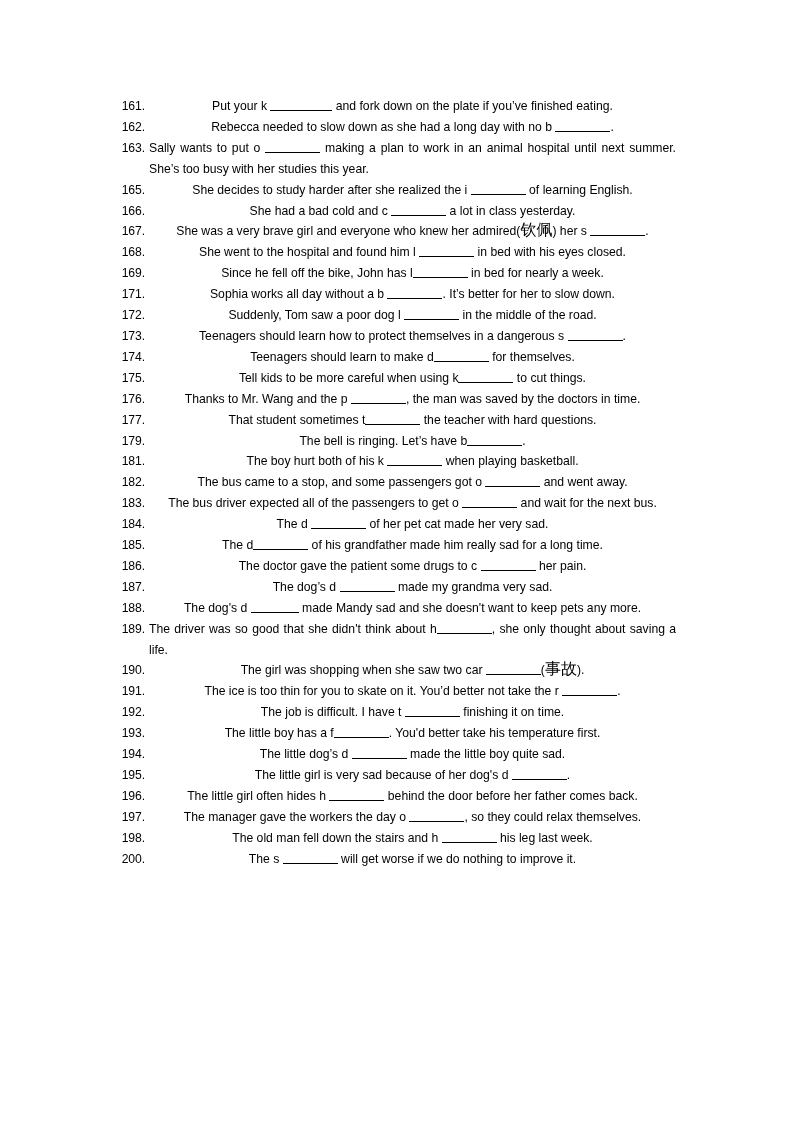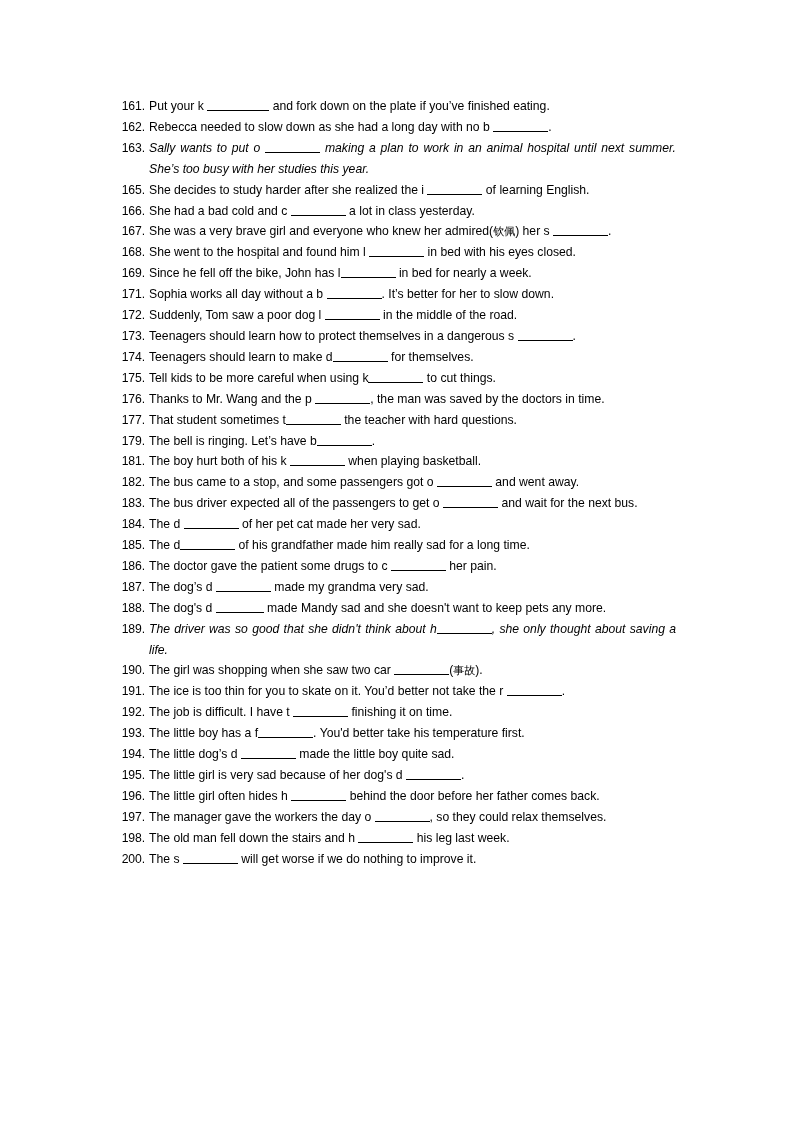--- a/index.html
+++ b/index.html
@@ -38,40 +38,39 @@
   .num {
     flex: 0 0 auto;
     width: 25px;
     text-align: right;
     white-space: nowrap;
     letter-spacing: -0.1px;
   }
   .body {
     flex: 1 1 auto;
     padding-left: 4px;
-    text-align: left;
+    text-align: center;
     hyphens: none;
   }
   .body.justify {
     text-align: justify;
     text-align-last: left;
-    font-style: italic;
   }
   .blank {
     display: inline-block;
     border-bottom: 1.1px solid #000;
     vertical-align: -1px;
     height: 12px;
   }
   .b-sm { width: 48px; }
   .b-md { width: 55px; }
   .b-lg { width: 62px; }
   .cjk {
-    font-family: Liberation Sans, sans-serif;
-    font-size: 11px;
+    font-family: Liberation Mono, monospace;
+    font-size: 16px;
   }
 </style>
 </head>
 <body>
 
 <div id="page">
   <div id="worksheet">
       <div class="item">
         <span class="num">161.</span>
         <span class="body"><span>Put your k </span><span class="blank b-lg"></span><span> and fork down on the plate if you’ve finished eating.</span></span>

